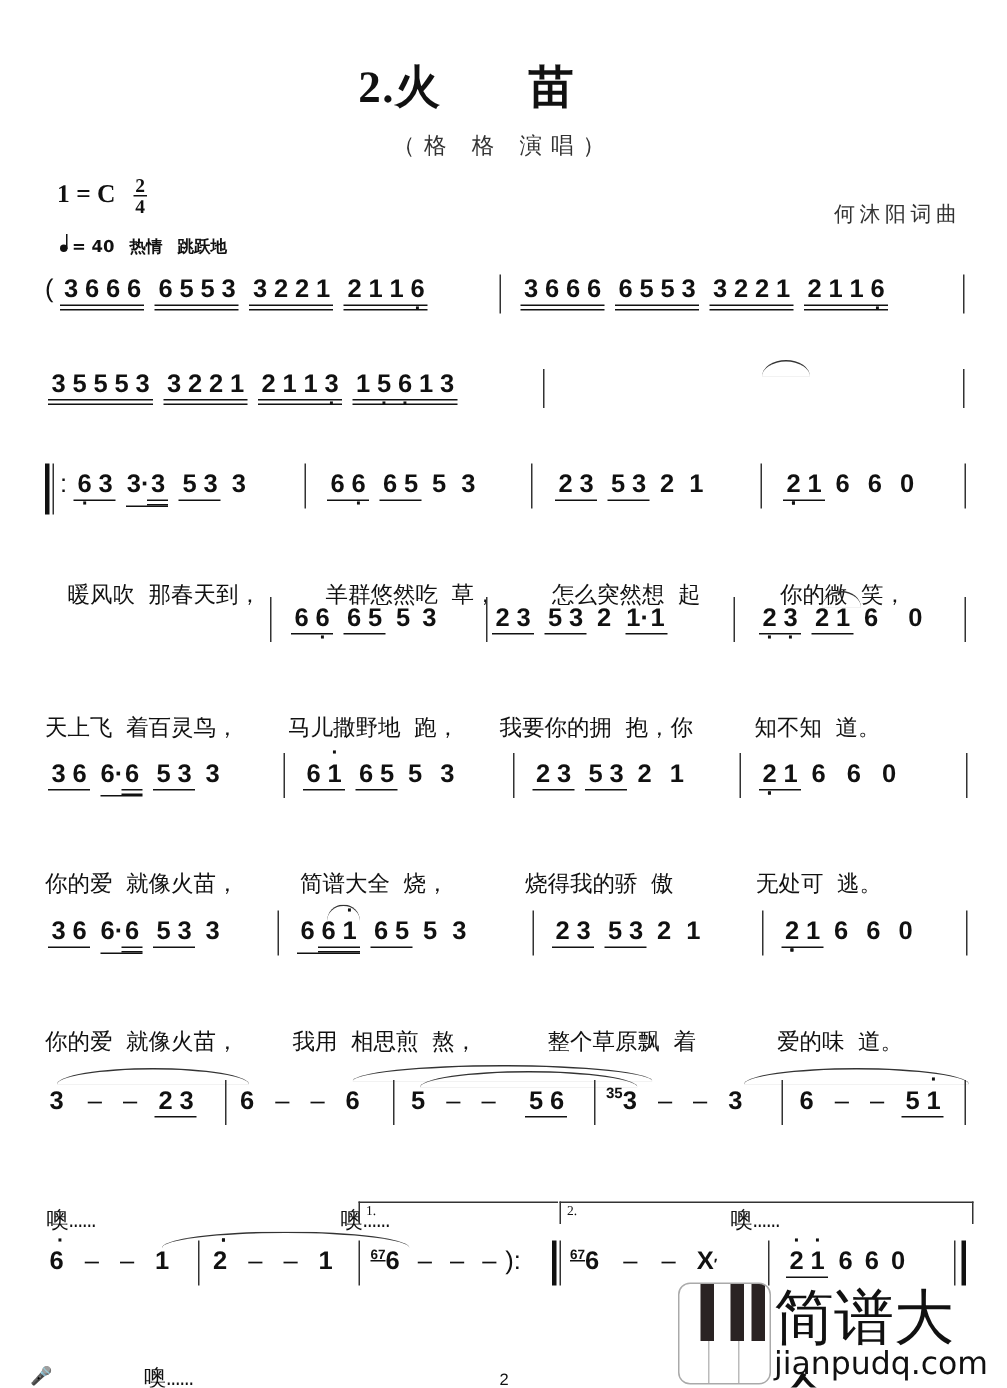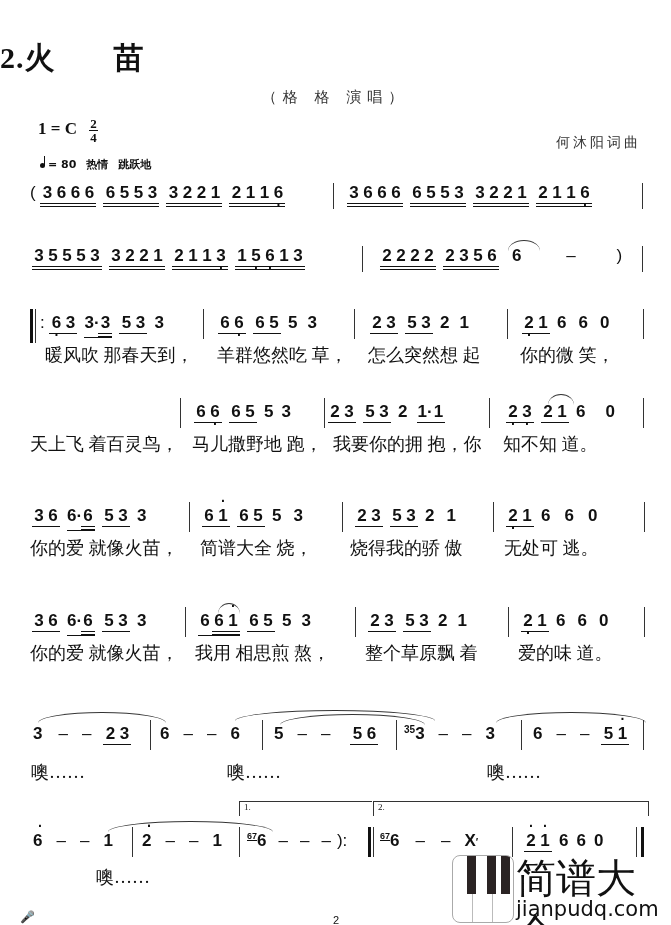--- a/index.html
+++ b/index.html
@@ -1,19 +1,19 @@
 <!DOCTYPE html>
 <html><head>
 <meta charset="utf-8">
 <style>
   html, body { margin:0; padding:0; background:#fff; }
   body { width:671px; height:925px; position:relative; overflow:hidden; color:#111;
          font-family:"Liberation Sans","DejaVu Sans",sans-serif; }
   .abs { position:absolute; }
-  .title { left:0; width:622px; top:38px; text-align:left; font-family:"Liberation Serif","DejaVu Serif",serif;
+  .title { left:0; width:622px; top:38px; text-align:center; font-family:"Liberation Serif","DejaVu Serif",serif;
            font-size:30px; font-weight:bold; letter-spacing:1px; }
   .title .gap { display:inline-block; width:58px; }
   .singer { left:0; width:671px; top:88px; text-align:center; font-size:15px; letter-spacing:6px; color:#333;
             font-family:"DejaVu Sans",sans-serif; }
   .key { left:38px; top:117px; font-size:17px; font-weight:bold; font-family:"Liberation Serif",serif; }
   .timesig { display:inline-block; vertical-align:middle; text-align:center; font-size:13px; line-height:13px; margin-left:8px; }
   .timesig .num { border-bottom:1.5px solid #111; padding:0 1px; }
   .composer { right:30px; top:134px; font-size:14px; letter-spacing:3px; color:#333; font-family:"DejaVu Sans",sans-serif; }
   .tempo { left:40px; top:157px; font-size:11px; font-weight:bold; font-family:"DejaVu Sans",sans-serif; }
   .tempo .note { display:inline-block; width:5px; height:5px; border-radius:50%; background:#111; position:relative; margin-right:3px; }
@@ -22,21 +22,21 @@
 
   .staff-line { left:0; width:642px; height:40px; }
   .notes { position:absolute; font-weight:bold; font-size:17px; white-space:nowrap; letter-spacing:0; }
   .grp { display:inline-block; position:relative; margin-right:7px; }
   .grp .n { display:inline-block; width:14px; text-align:center; position:relative; }
   .u1 { border-bottom:1.6px solid #111; }
   .u2 { border-bottom:4.5px double #111; }
   .dotb::after { content:"·"; position:absolute; left:5px; top:14px; font-size:14px; }
   .dott::before { content:"·"; position:absolute; left:5px; top:-13px; font-size:14px; }
   .bar { position:absolute; width:1.3px; background:#333; }
-  .lyr { position:absolute; font-size:18px; white-space:nowrap; font-family:Liberation Serif, serif; }
+  .lyr { position:absolute; font-size:15px; white-space:nowrap; font-family:Liberation Mono, monospace;margin-top:44px; }
   .wm { right:4px; top:855px; width:215px; height:68px; }
   .wm .keys { position:absolute; left:0; top:0; width:60px; height:66px; border:1.5px solid #aaa; border-radius:8px; background:#fff; overflow:hidden; }
   .wm .keys i { position:absolute; top:0; width:9px; height:38px; background:#2a2323; }
   .wm .keys b { position:absolute; top:0; width:1px; height:66px; background:#bbb; }
   .wm .cn { position:absolute; left:64px; top:-4px; font-size:40px; font-family:"DejaVu Sans",sans-serif; color:#111; letter-spacing:0; }
   .wm .en { position:absolute; left:64px; top:42px; font-size:21px; font-family:"DejaVu Sans",sans-serif; color:#111; }
   .volta { position:absolute; border-top:1px solid #333; border-left:1px solid #333; height:14px; font-size:9px; padding-left:4px; font-family:"Liberation Serif",serif; }
   .slur { position:absolute; border-top:1.2px solid #333; border-radius:50% 50% 0 0 / 100% 100% 0 0; height:10px; }
   .mic { left:20px; top:910px; font-size:12px; }
   .pnum { left:333px; top:914px; font-size:11px; }
@@ -47,45 +47,40 @@
 <div class="abs title">
   <span>2.</span><span>火</span><span class="gap"></span><span>苗</span>
 </div>
 <div class="abs singer">（格  格  演唱）</div>
 <div class="abs key">
   <span>1 = C</span>
   <span class="timesig"><div class="num">2</div><div>4</div></span>
 </div>
 <div class="abs composer">何沐阳词曲</div>
 <div class="abs tempo">
-  <span class="note"></span><span>= 80</span><span class="sp">热情</span><span class="sp">跳跃地</span>
+  <span class="note"></span><span>= 40</span><span class="sp">热情</span><span class="sp">跳跃地</span>
 </div>
 
 <div class="abs staff-line" style="top:183px">
   <div class="notes" style="left:30px;top:0">
     <span style="font-weight:normal">(</span>
     <span class="grp u2"><span class="n">3</span><span class="n">6</span><span class="n">6</span><span class="n">6</span></span><span class="grp u2"><span class="n">6</span><span class="n">5</span><span class="n">5</span><span class="n">3</span></span><span class="grp u2"><span class="n">3</span><span class="n">2</span><span class="n">2</span><span class="n">1</span></span><span class="grp u2"><span class="n">2</span><span class="n">1</span><span class="n">1</span><span class="n dotb">6</span></span>
   </div>
   <div class="bar" style="left:333px;top:0;height:26px"></div>
   <div class="notes" style="left:347px;top:0">
     <span class="grp u2"><span class="n">3</span><span class="n">6</span><span class="n">6</span><span class="n">6</span></span><span class="grp u2"><span class="n">6</span><span class="n">5</span><span class="n">5</span><span class="n">3</span></span><span class="grp u2"><span class="n">3</span><span class="n">2</span><span class="n">2</span><span class="n">1</span></span><span class="grp u2"><span class="n">2</span><span class="n">1</span><span class="n">1</span><span class="n dotb">6</span></span>
   </div>
   <div class="bar" style="left:642px;top:0;height:26px"></div>
 </div>
 
 <div class="abs staff-line" style="top:246px">
   <div class="notes" style="left:32px;top:0">
     <span class="grp u2"><span class="n">3</span><span class="n">5</span><span class="n">5</span><span class="n">5</span><span class="n">3</span></span><span class="grp u2"><span class="n">3</span><span class="n">2</span><span class="n">2</span><span class="n">1</span></span><span class="grp u2"><span class="n">2</span><span class="n">1</span><span class="n">1</span><span class="n dotb">3</span></span><span class="grp u2"><span class="n">1</span><span class="n dotb">5</span><span class="n dotb">6</span><span class="n">1</span><span class="n">3</span></span>
   </div>
   <div class="bar" style="left:362px;top:0;height:26px"></div>
-  <div class="notes" style="left:380px;top:0">
-    <span class="grp u2"><span class="n">2</span><span class="n">2</span><span class="n">2</span><span class="n">2</span></span><span class="grp u2"><span class="n">2</span><span class="n">3</span><span class="n">5</span><span class="n">6</span></span><span class="n" style="margin-left:6px">6</span>
-    <span style="margin-left:40px;font-weight:normal">–</span>
-    <span style="margin-left:36px;font-weight:normal">)</span>
-  </div>
   <div class="slur" style="left:508px;top:-6px;width:32px"></div>
   <div class="bar" style="left:642px;top:0;height:26px"></div>
 </div>
 
 <div class="abs staff-line" style="top:313px">
   <div class="bar" style="left:30px;top:-4px;height:34px;width:2.5px;background:#111"></div>
   <div class="bar" style="left:35px;top:-4px;height:34px"></div>
   <div class="notes" style="left:40px;top:0">
     <span style="font-weight:normal">:</span>
     <span class="grp u1"><span class="n dotb">6</span><span class="n">3</span></span><span class="grp u1"><span class="n">3·</span><span class="n u2">3</span></span><span class="grp u1"><span class="n">5</span><span class="n">3</span></span><span class="n">3</span>

